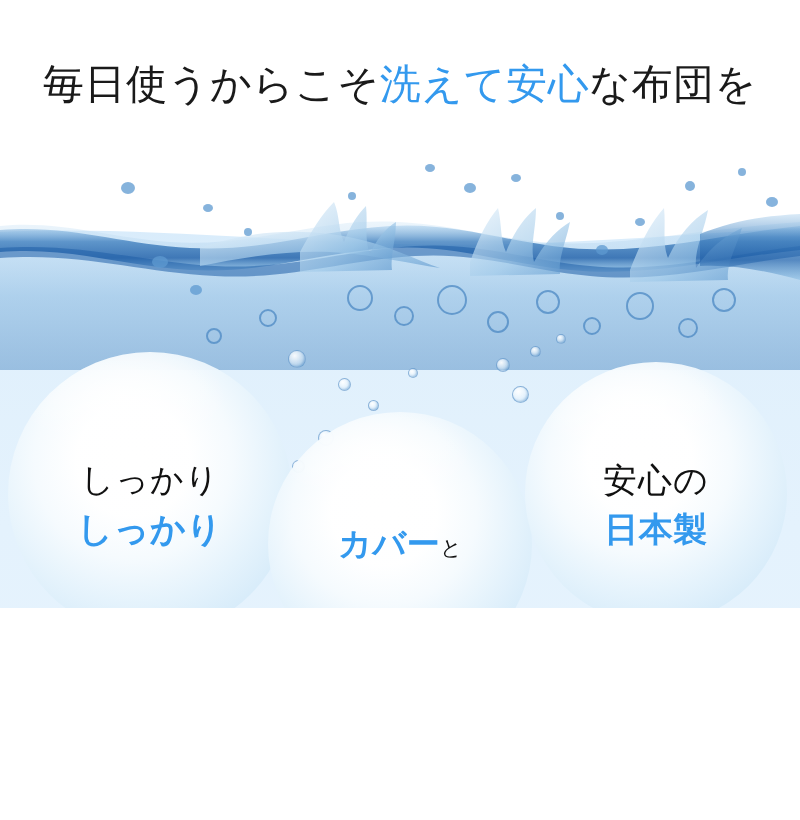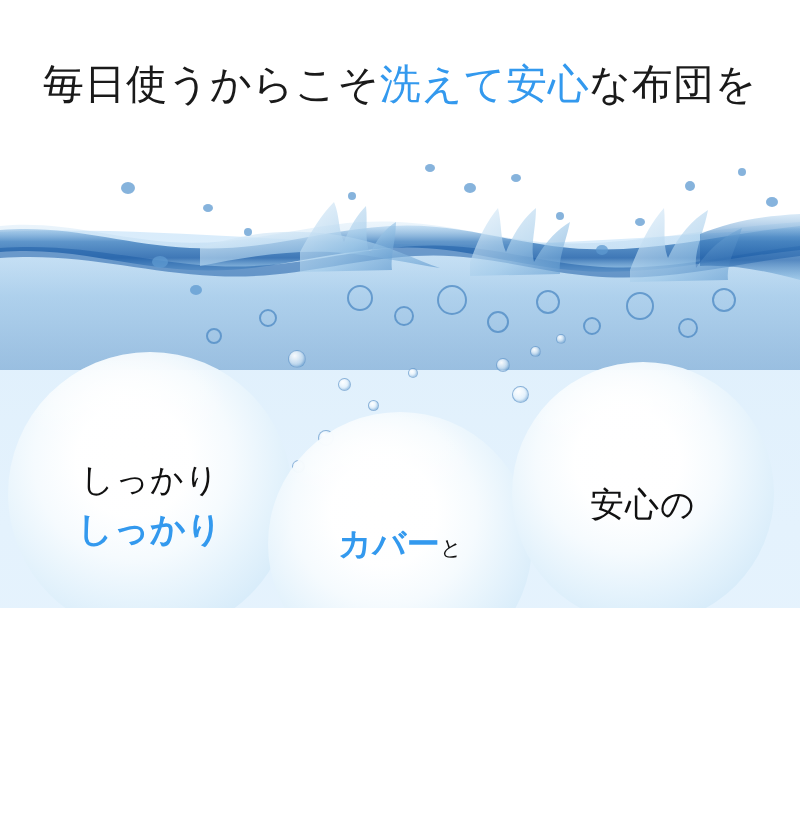--- a/index.html
+++ b/index.html
@@ -83,21 +83,21 @@
     border-radius: 50%;
     background:
       radial-gradient(ellipse 52% 26% at 40% 16%,
         rgba(255,255,255,0.80) 0%,
         rgba(255,255,255,0.00) 72%);
     pointer-events: none;
   }
 
   #bubble-volume  { left: 8px;   top: 352px; width: 284px; height: 284px; }
   #bubble-washable{ left: 268px; top: 412px; width: 264px; height: 264px; }
-  #bubble-madein  { left: 512px; top: 362px; width: 262px; height: 262px; }
+  #bubble-madein  { left: 525px; top: 362px; width: 262px; height: 262px; }
 
   .bubble-text {
     position: absolute;
     inset: 0;
     display: flex;
     flex-direction: column;
     align-items: center;
     justify-content: center;
     text-align: center;
     z-index: 2;
@@ -287,16 +287,17 @@
 
   <div class="bubble" id="bubble-washable">
     <div class="bubble-text">
       <div class="b-line"><span class="b-blue">カバー</span><span class="b-small-dark">と</span></div>
     </div>
   </div>
 
   <div class="bubble" id="bubble-madein">
     <div class="bubble-text">
       <div class="b-line b-dark">安心の</div>
+      <div class="b-line b-blue">日本製</div>
     </div>
   </div>
 
 </div>
 
 </body></html>

